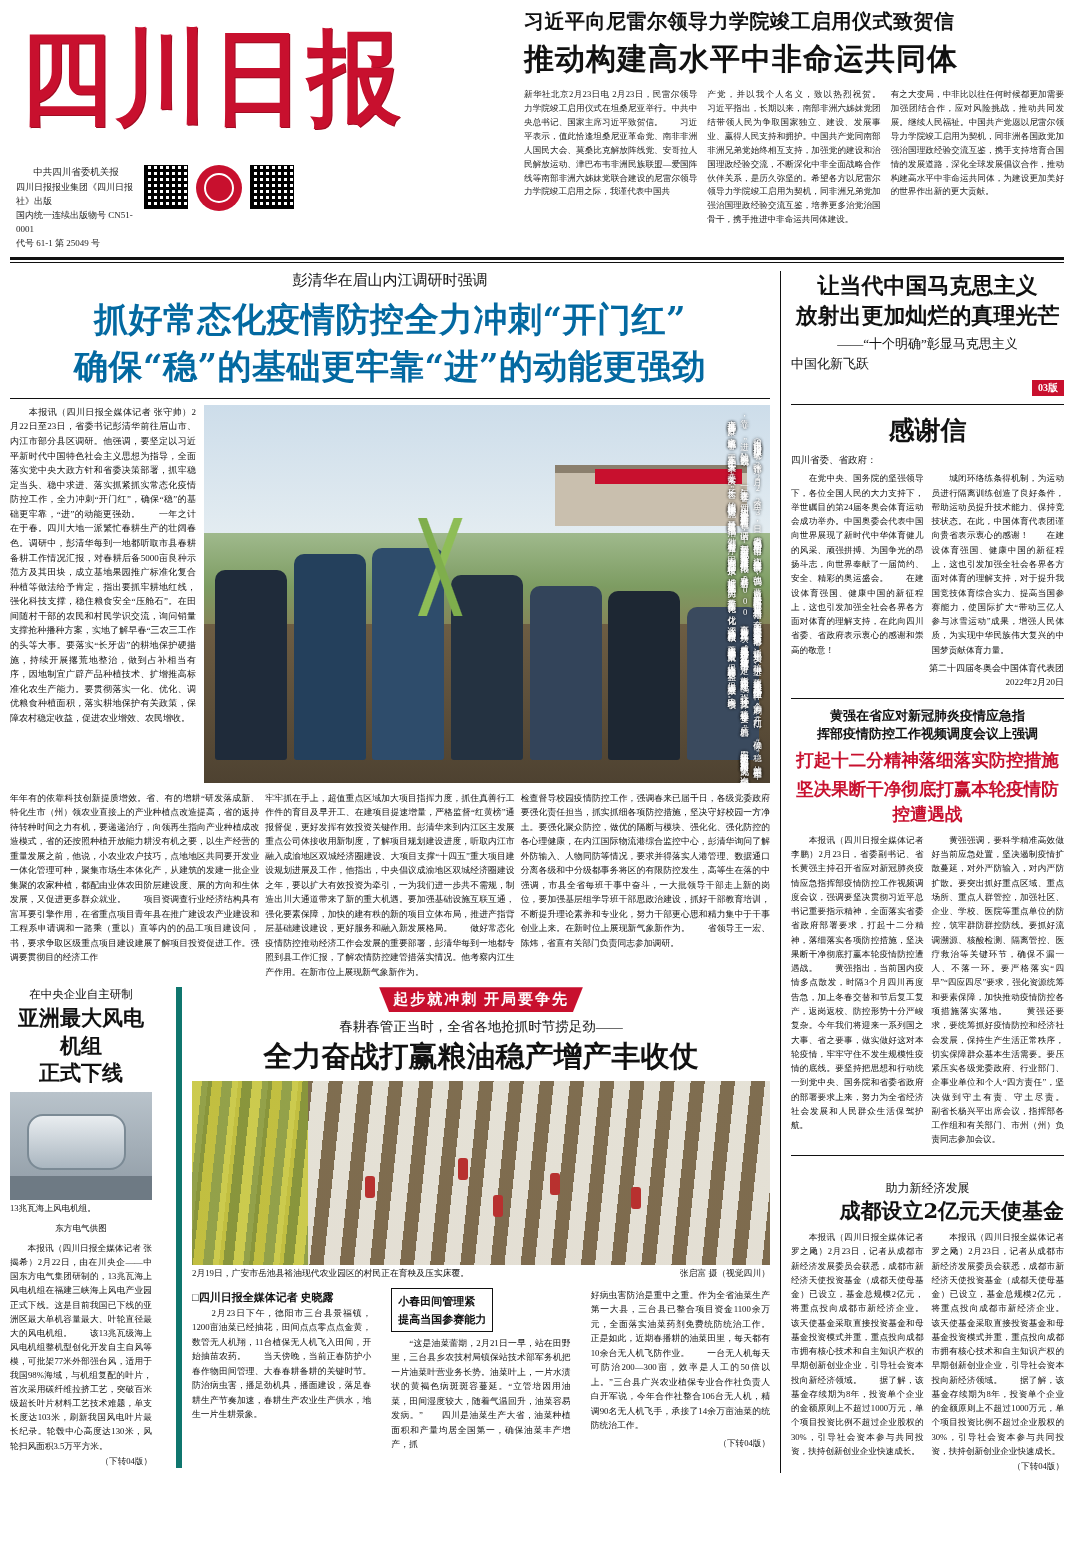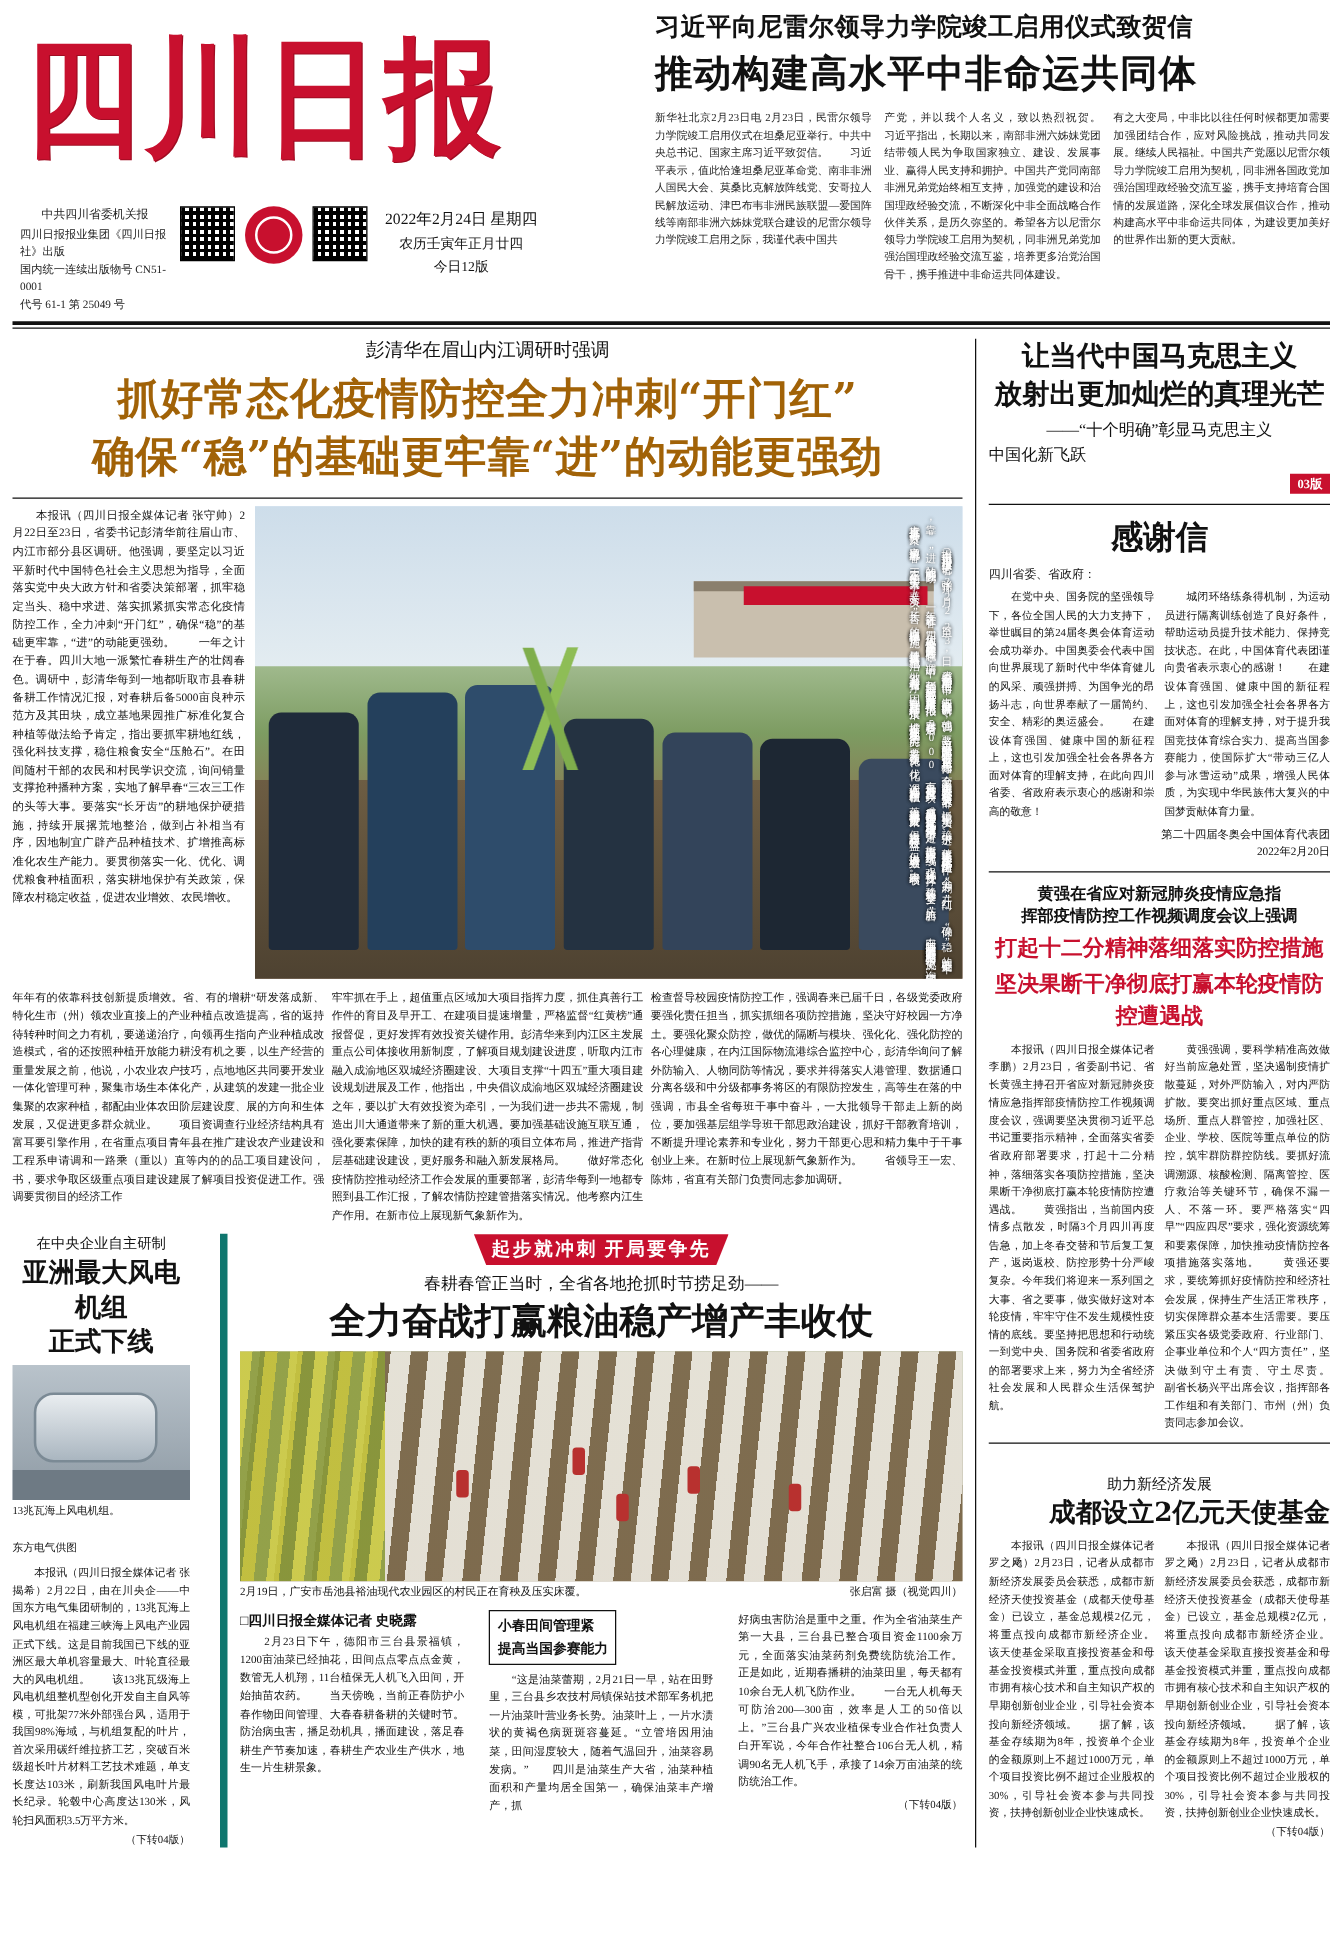--- a/index.html
+++ b/index.html
@@ -54,21 +54,21 @@
   .rule-thin { border-top: 1px solid #111; margin: 0 0 8px; }
 
   
   .body-grid { display: flex; gap: 10px; }
   .col-main { width: 760px; }
   .col-right { width: 284px; border-left: 1px solid #111; padding-left: 10px; }
 
   
   .kicker { text-align: center; font-size: 15px; margin-bottom: 6px; }
   .headline-red {
-    color: #a16207; font-weight: bold; font-size: 34px; text-align: center;
+    color: #0369a1; font-weight: bold; font-size: 34px; text-align: center;
     line-height: 1.38; letter-spacing: 0.5px; font-family: "DejaVu Serif", serif;
   }
   .hl-rule { border-top: 1px solid #111; margin: 8px 0 6px; }
 
   .lead-grid { display: flex; gap: 8px; }
   .lead-text { width: 186px; font-size: 9px; line-height: 1.62; text-align: justify; }
   .photo-wrap { flex: 1; position: relative; }
   .photo {
     width: 100%; height: 378px; position: relative; overflow: hidden;
     background: linear-gradient(#cfe0ef 0%, #d8e6f0 22%, #9fb98c 34%, #7d9c62 48%, #8d6b4e 70%, #6f5440 100%);
@@ -103,21 +103,21 @@
   
   .bottom-grid { display: flex; gap: 10px; margin-top: 8px; }
   .bl { width: 172px; border-right: 6px solid #0f766e; padding-right: 24px; }
   .br { flex: 1; }
   .bl-kicker { text-align: center; font-size: 11.5px; margin-bottom: 2px; }
   .bl-title { text-align: center; font-size: 21px; font-weight: bold; line-height: 1.3; font-family:"DejaVu Serif",serif;}
   .bl-photo { height: 108px; margin-top: 6px; background: linear-gradient(#b9c3cb,#8e9aa4); position: relative; overflow:hidden;}
   .bl-photo .tank { position:absolute; left:12%; top:20%; width:70%; height:52%; border-radius:16px; background:linear-gradient(#e9edf0,#aab6c0); border:2px solid #7b8a95;}
   .bl-photo .floor { position:absolute; left:0; right:0; bottom:0; height:22%; background:#6e7a84;}
   .bl-cap { font-size: 8.6px; margin-top: 3px; }
-  .bl-cap2 { font-size: 8.6px; text-align: left; margin-top: 18px; }
+  .bl-cap2 { font-size: 8.6px; text-align: center; margin-top: 8px; }
   .bl-body { font-size: 8.7px; line-height: 1.62; text-align: justify; margin-top: 6px; }
   .cont { text-align: right; font-size: 8.6px; margin-top: 3px;}
 
   .redbar { background: #c8102e; color: #fff; font-weight: bold; font-size: 15px;
     display: inline-block; padding: 3px 14px; letter-spacing: 2px;
     clip-path: polygon(0 0,100% 0,calc(100% - 10px) 100%,10px 100%);}
   .redbar-wrap { text-align: center; }
   .b-sub { text-align: center; font-size: 13.5px; margin-top: 6px;}
   .b-title { text-align: center; font-size: 29px; font-weight: bold; font-family:"DejaVu Serif",serif; line-height:1.25; margin-top:2px;}
   .b-photo { height: 184px; margin-top: 6px; position: relative; overflow: hidden;
@@ -163,25 +163,20 @@
       <div class="mast-info">
         <div class="mast-info-col1">
           <div class="org">中共四川省委机关报</div>
           <div>四川日报报业集团《四川日报社》出版</div>
           <div>国内统一连续出版物号 CN51-0001</div>
           <div>代号 61-1  第 25049 号</div>
         </div>
         <div class="qr"></div>
         <div class="seal"></div>
         <div class="qr"></div>
-        <div class="mast-dates">
-          <div class="big">2022年2月24日 星期四</div>
-          <div>农历壬寅年正月廿四</div>
-          <div>今日12版</div>
-        </div>
       </div>
     </div>
 
     <div class="mast-right">
       <div class="mast-head1">习近平向尼雷尔领导力学院竣工启用仪式致贺信</div>
       <div class="mast-head2">推动构建高水平中非命运共同体</div>
       <div class="mast-cols">
         <div class="mast-col">新华社北京2月23日电 2月23日，民雷尔领导力学院竣工启用仪式在坦桑尼亚举行。中共中央总书记、国家主席习近平致贺信。　　习近平表示，值此恰逢坦桑尼亚革命党、南非非洲人国民大会、莫桑比克解放阵线党、安哥拉人民解放运动、津巴布韦非洲民族联盟—爱国阵线等南部非洲六姊妹党联合建设的尼雷尔领导力学院竣工启用之际，我谨代表中国共</div>
         <div class="mast-col">产党，并以我个人名义，致以热烈祝贺。　　习近平指出，长期以来，南部非洲六姊妹党团结带领人民为争取国家独立、建设、发展事业、赢得人民支持和拥护。中国共产党同南部非洲兄弟党始终相互支持，加强党的建设和治国理政经验交流，不断深化中非全面战略合作伙伴关系，是历久弥坚的。希望各方以尼雷尔领导力学院竣工启用为契机，同非洲兄弟党加强治国理政经验交流互鉴，培养更多治党治国骨干，携手推进中非命运共同体建设。</div>
         <div class="mast-col">有之大变局，中非比以往任何时候都更加需要加强团结合作，应对风险挑战，推动共同发展。继续人民福祉。中国共产党愿以尼雷尔领导力学院竣工启用为契机，同非洲各国政党加强治国理政经验交流互鉴，携手支持培育合国情的发展道路，深化全球发展倡议合作，推动构建高水平中非命运共同体，为建设更加美好的世界作出新的更大贡献。</div>

